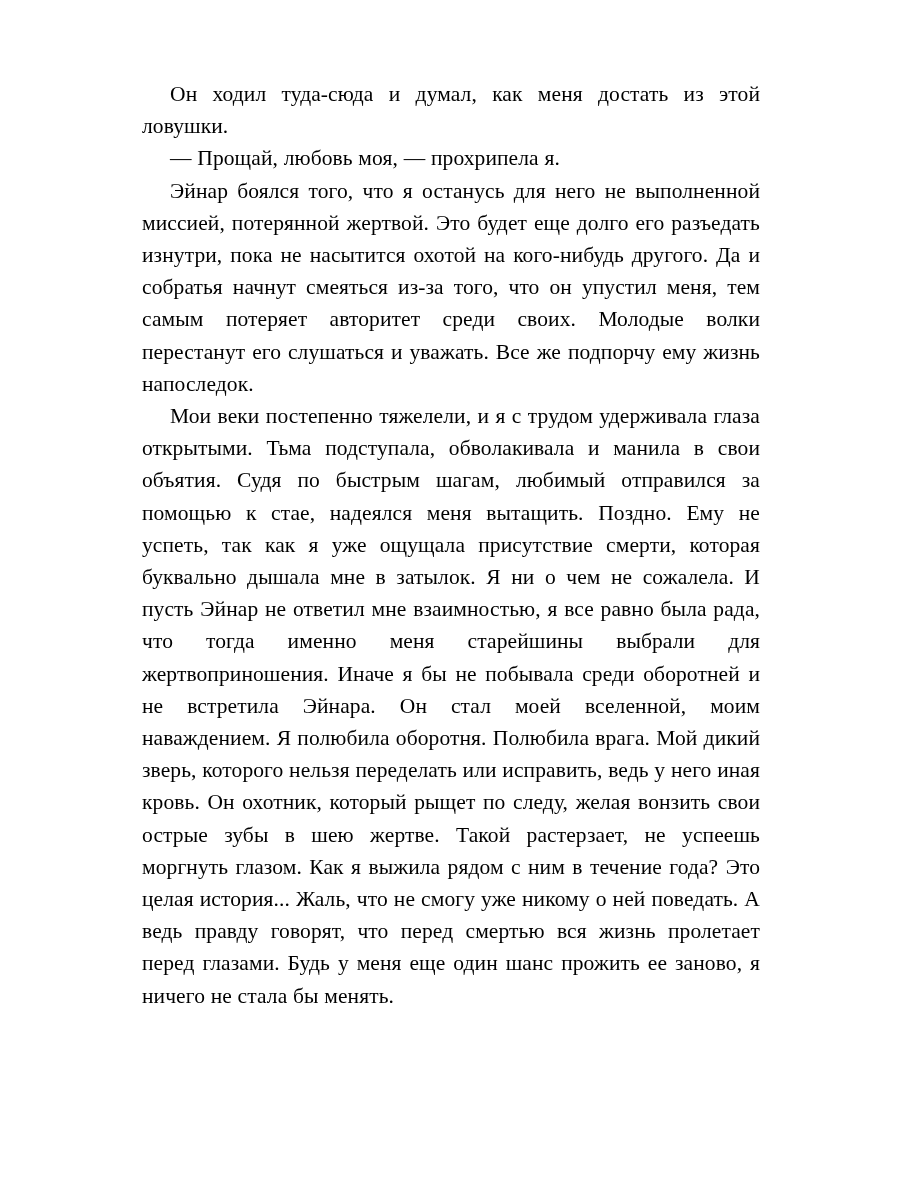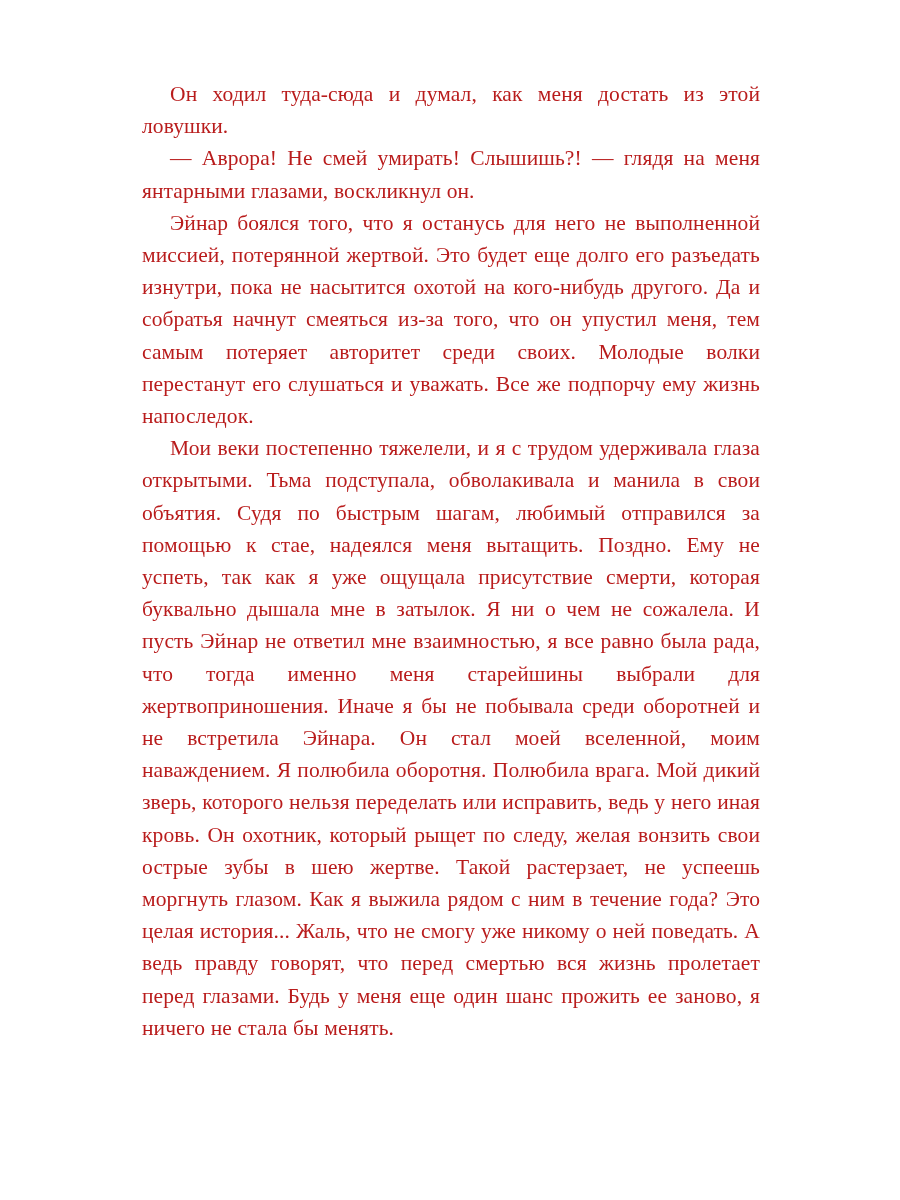--- a/index.html
+++ b/index.html
@@ -27,37 +27,37 @@
     top: 78px;
     width: 618px;
   }
   .para {
     margin: 0;
     text-indent: 28px;
     text-align: justify;
     text-justify: inter-word;
     font-size: 21.5px;
     line-height: 32.2px;
-    color: #b91c1c;
+    color: #000000;
     letter-spacing: 0.1px;
     word-spacing: 0.2px;
     hyphens: manual;
     -webkit-hyphens: manual;
   }
   .para + .para {
     margin-top: 0;
   }
   
   .para:last-child {
     text-align-last: left;
   }
 </style>
 </head>
 <body>
 
 <div class="page">
   <div class="text-block">
     <p class="para">Он ходил туда-сюда и думал, как меня достать из этой ловушки.</p>
-    <p class="para">— Аврора! Не смей умирать! Слышишь?! — глядя на меня янтарными глазами, воскликнул он.</p>
+    <p class="para">— Прощай, любовь моя, — прохрипела я.</p>
     <p class="para">Эйнар боялся того, что я останусь для него не выполненной миссией, потерянной жертвой. Это будет еще долго его разъедать изнутри, пока не насытится охотой на кого-нибудь другого. Да и собратья начнут смеяться из-за того, что он упустил меня, тем самым потеряет авторитет среди своих. Молодые волки перестанут его слушаться и уважать. Все же подпорчу ему жизнь напоследок.</p>
     <p class="para">Мои веки постепенно тяжелели, и я с трудом удерживала глаза открытыми. Тьма подступала, обволакивала и манила в свои объятия. Судя по быстрым шагам, любимый отправился за помощью к стае, надеялся меня вытащить. Поздно. Ему не успеть, так как я уже ощущала присутствие смерти, которая буквально дышала мне в затылок. Я ни о чем не сожалела. И пусть Эйнар не ответил мне взаимностью, я все равно была рада, что тогда именно меня старейшины выбрали для жертвоприношения. Иначе я бы не побывала среди оборотней и не встретила Эйнара. Он стал моей вселенной, моим наваждением. Я полюбила оборотня. Полюбила врага. Мой дикий зверь, которого нельзя переделать или исправить, ведь у него иная кровь. Он охотник, который рыщет по следу, желая вонзить свои острые зубы в шею жертве. Такой растерзает, не успеешь моргнуть глазом. Как я выжила рядом с ним в течение года? Это целая история... Жаль, что не смогу уже никому о ней поведать. А ведь правду говорят, что перед смертью вся жизнь пролетает перед глазами. Будь у меня еще один шанс прожить ее заново, я ничего не стала бы менять.</p>
   </div>
 </div>
 
 </body></html>

